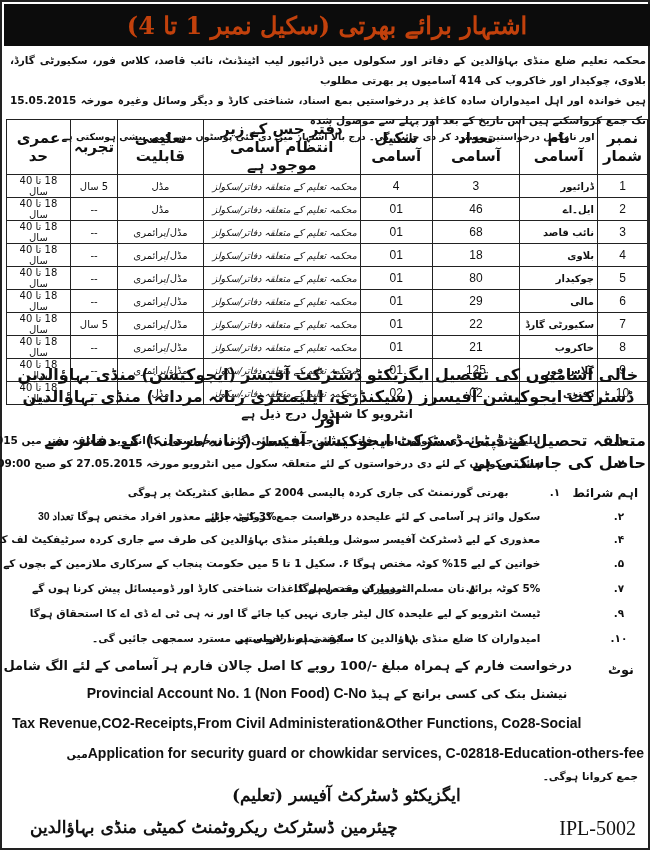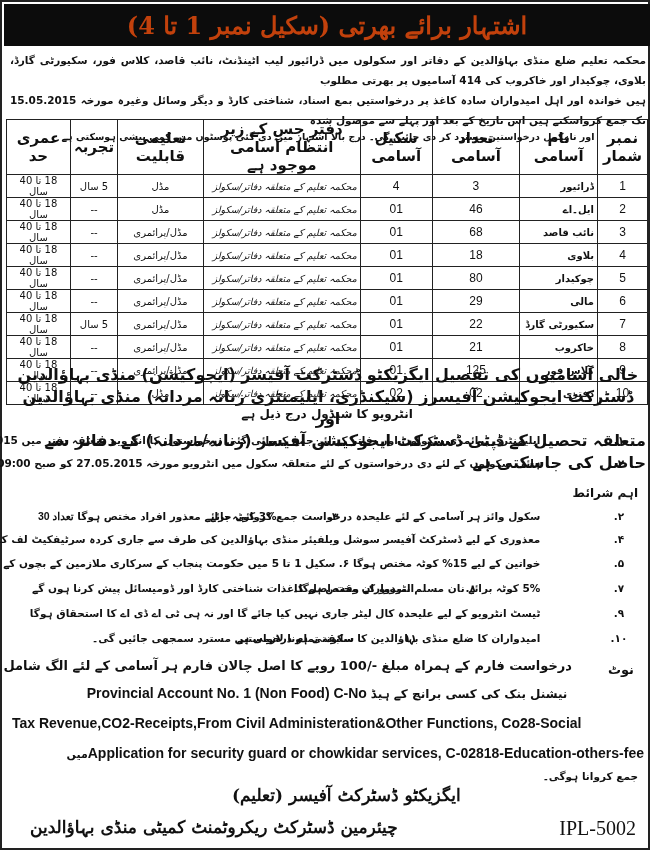--- a/index.html
+++ b/index.html
@@ -250,20 +250,24 @@
     <span class="num-mark">۱.</span>
     <span style="margin-right:62px">ایلیمنٹری پرائمری سکولوں اور دفاتر کے لئے جمع کروائی گئی درخواستوں کا انٹرویو متعلقہ دفتر میں 27.05.2015 کو 09:00 بجے صبح ہوگا</span>
   </div>
   <div class="line" style="right:16px; top:455px;">
     <span class="num-mark">۲.</span>
     <span style="margin-right:62px">ہائی سکولوں کے لئے دی درخواستوں کے لئے متعلقہ سکول میں انٹرویو مورخہ 27.05.2015 کو صبح 09:00 بجے ہوگا</span>
   </div>
 
   <div class="conditions-label">اہم شرائط</div>
 
+  <div class="line" style="right:80px; top:484px;">
+    <span class="num-mark">۱.</span>
+    <span style="margin-right:30px">بھرتی گورنمنٹ کی جاری کردہ پالیسی 2004 کے مطابق کنٹریکٹ پر ہوگی</span>
+  </div>
 
   <div class="line" style="right:16px; top:508px;">
     <span class="num-mark">۲.</span>
     <span style="margin-right:62px">سکول وائز ہر آسامی کے لئے علیحدہ درخواست جمع کروائی جائے</span>
   </div>
   <div class="line" style="left:36px; top:508px;">
     <span class="num-mark">۳.</span>
     <span style="margin-right:40px">3% کوٹہ برائے معذور افراد مختص ہوگا</span>
     <span class="bold30">تعداد 30</span>
   </div>

